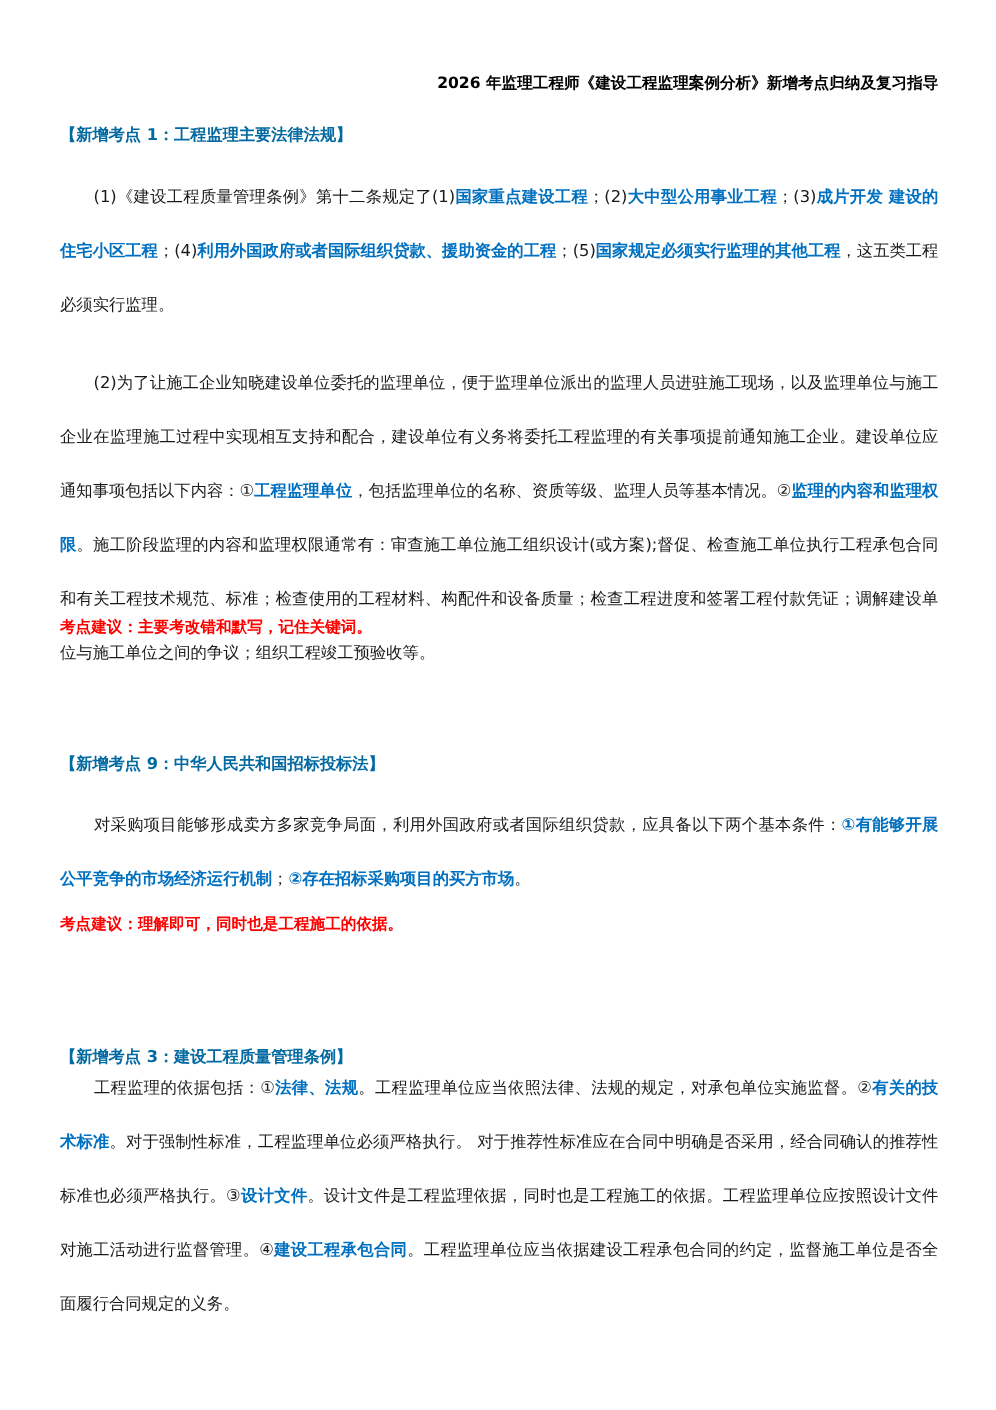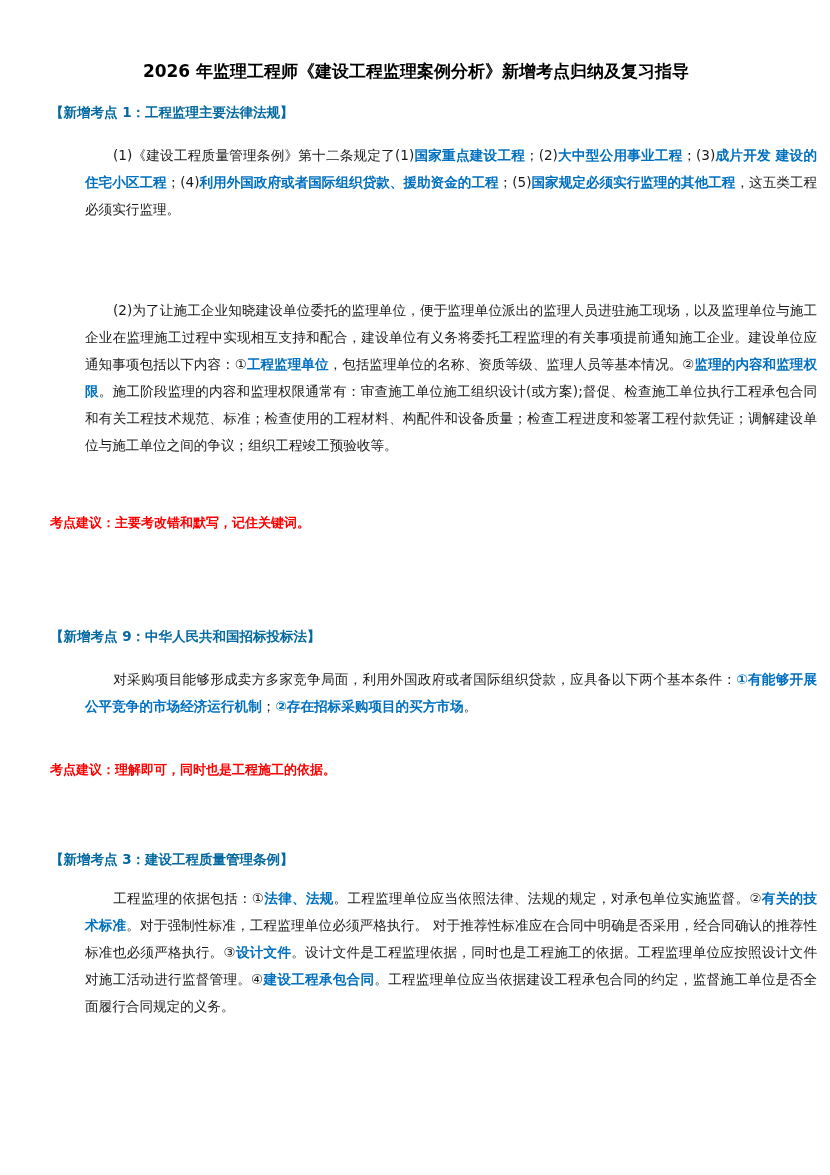--- a/index.html
+++ b/index.html
@@ -1,36 +1,36 @@
 <!DOCTYPE html>
 <html><head>
 <meta charset="utf-8">
 <style>
   html, body { margin: 0; padding: 0; background: #ffffff; }
   body { width: 830px; height: 1175px; position: relative; overflow: hidden;
          font-family: "DejaVu Sans", "Liberation Sans", sans-serif; color: #1a1a1a; }
   .page { position: absolute; left: 50px; top: 0; width: 732px; }
-  .title { position: absolute; left: 0; width: 732px; top: 60px; text-align: center;
-           font-size: 17px; font-weight: bold; color: #000; letter-spacing: 0px; white-space: nowrap; }
+  .title { position: absolute; left: 0; width: 732px; top: 60px; text-align: right;
+           font-size: 13px; font-weight: bold; color: #000; letter-spacing: 0px; white-space: nowrap; }
   .heading { position: absolute; left: 0; font-size: 13.5px; font-weight: bold; color: #0369a1; white-space: nowrap; }
-  .para { position: absolute; left: 0; width: 732px; font-size: 13.6px; line-height: 27px; text-align: justify; margin-left: 35px; }
+  .para { position: absolute; left: 0; width: 732px; font-size: 13.6px; line-height: 45px; text-align: justify; }
   .para .indent { display: inline-block; width: 28px; }
   .hl { color: #0070c0; font-weight: bold; }
   .tip { position: absolute; left: 0; font-size: 13px; font-weight: bold; color: #ff0000; white-space: nowrap; }
 </style>
 </head>
 <body>
 
 <div class="page">
   <div class="title">2026 年监理工程师《建设工程监理案例分析》新增考点归纳及复习指导</div>
 
   <div class="heading" style="top:104px">【新增考点 1：工程监理主要法律法规】</div>
   <div class="para" style="top:142px"><span class="indent"></span><span>(1)《建设工程质量管理条例》第十二条规定了(1)</span><span class="hl">国家重点建设工程</span><span>；(2)</span><span class="hl">大中型公用事业工程</span><span>；(3)</span><span class="hl">成片开发  建设的住宅小区工程</span><span>；(4)</span><span class="hl">利用外国政府或者国际组织贷款、援助资金的工程</span><span>；(5)</span><span class="hl">国家规定必须实行监理的其他工程</span><span>，这五类工程必须实行监理。</span></div>
   <div class="para" style="top:297px"><span class="indent"></span><span>(2)为了让施工企业知晓建设单位委托的监理单位，便于监理单位派出的监理人员进驻施工现场，以及监理单位与施工企业在监理施工过程中实现相互支持和配合，建设单位有义务将委托工程监理的有关事项提前通知施工企业。建设单位应通知事项包括以下内容：①</span><span class="hl">工程监理单位</span><span>，包括监理单位的名称、资质等级、监理人员等基本情况。②</span><span class="hl">监理的内容和监理权限</span><span>。施工阶段监理的内容和监理权限通常有：审查施工单位施工组织设计(或方案);督促、检查施工单位执行工程承包合同和有关工程技术规范、标准；检查使用的工程材料、构配件和设备质量；检查工程进度和签署工程付款凭证；调解建设单位与施工单位之间的争议；组织工程竣工预验收等。</span></div>
   <div class="tip" style="top:514px">考点建议：主要考改错和默写，记住关键词。</div>
 
   <div class="heading" style="top:628px">【新增考点 9：中华人民共和国招标投标法】</div>
   <div class="para" style="top:666px"><span class="indent"></span><span>对采购项目能够形成卖方多家竞争局面，利用外国政府或者国际组织贷款，应具备以下两个基本条件：</span><span class="hl">①有能够开展公平竞争的市场经济运行机制</span><span>；</span><span class="hl">②存在招标采购项目的买方市场</span><span>。</span></div>
   <div class="tip" style="top:761px">考点建议：理解即可，同时也是工程施工的依据。</div>
 
-  <div class="heading" style="top:851px">【新增考点 3：建设工程质量管理条例】</div>
+  <div class="heading" style="top:872px">【新增考点 3：建设工程质量管理条例】</div>
   <div class="para" style="top:885px"><span class="indent"></span><span>工程监理的依据包括：①</span><span class="hl">法律、法规</span><span>。工程监理单位应当依照法律、法规的规定，对承包单位实施监督。②</span><span class="hl">有关的技术标准</span><span>。对于强制性标准，工程监理单位必须严格执行。  对于推荐性标准应在合同中明确是否采用，经合同确认的推荐性标准也必须严格执行。③</span><span class="hl">设计文件</span><span>。设计文件是工程监理依据，同时也是工程施工的依据。工程监理单位应按照设计文件对施工活动进行监督管理。④</span><span class="hl">建设工程承包合同</span><span>。工程监理单位应当依据建设工程承包合同的约定，监督施工单位是否全面履行合同规定的义务。</span></div>
 </div>
 
 </body></html>

